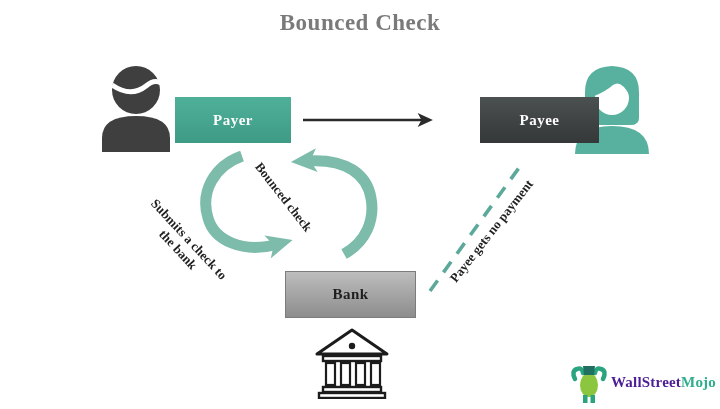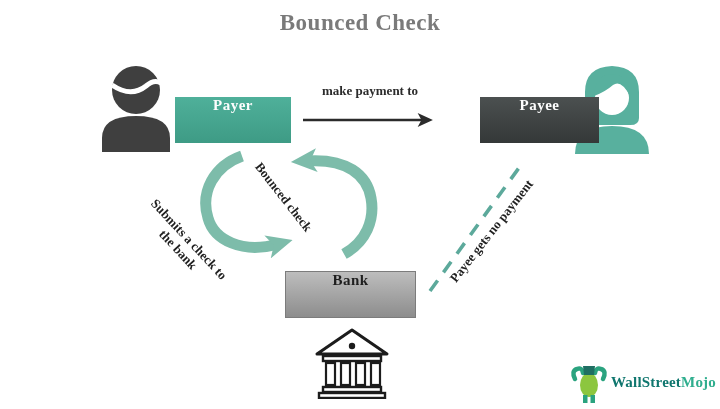--- a/index.html
+++ b/index.html
@@ -5,21 +5,21 @@
   html,body{margin:0;padding:0;background:#fff;}
   .canvas{
     position:relative;width:720px;height:409px;background:#ffffff;
     font-family:Liberation Serif, serif;overflow:hidden;
   }
   .title{
     position:absolute;top:10px;left:0;width:720px;text-align:center;
     font-size:23px;font-weight:bold;color:#7a7a7a;letter-spacing:.5px;
   }
   .node{
-    position:absolute;display:flex;align-items:flex-start;justify-content:center;
+    position:absolute;display:flex;align-items:center;justify-content:center;
     font-size:15px;font-weight:bold;letter-spacing:.5px;
   }
   .node-payer{
     left:175px;top:97px;width:116px;height:46px;color:#fdfdfd;
     background:linear-gradient(180deg,#4fb09a,#3e9b85);
   }
   .node-payee{
     left:480px;top:97px;width:119px;height:46px;color:#fdfdfd;
     background:linear-gradient(180deg,#4b5050,#343838);
   }
@@ -35,21 +35,21 @@
   .lbl-make-payment{left:300px;top:84px;width:140px;color:#2b2b2b;}
   .lbl-bounced{left:218px;top:190px;width:130px;transform:rotate(52deg);}
   .lbl-submits{left:113px;top:230px;width:140px;transform:rotate(47deg);white-space:pre-line;}
   .lbl-no-payment{left:407px;top:224px;width:170px;transform:rotate(-52deg);}
   .icon-abs{position:absolute;}
   .logo{
     position:absolute;left:570px;top:360px;height:44px;
     display:flex;align-items:center;gap:3px;
   }
   .logo-text{font-size:15px;font-weight:bold;letter-spacing:.2px;}
-  .logo-dark{color:#0f766e;}
+  .logo-dark{color:#4c1d95;}
   .logo-accent{color:#2fae8e;}
 </style>
 </head>
 <body>
 
 <div class="canvas">
 
   <div class="title">Bounced Check</div>
 
   <svg class="icon-abs" style="left:0;top:0" width="720" height="409" viewBox="0 0 720 409">
@@ -87,21 +87,20 @@
   <div class="node node-payer">
     <span>Payer</span>
   </div>
   <div class="node node-payee">
     <span>Payee</span>
   </div>
   <div class="node node-bank">
     <span>Bank</span>
   </div>
 
-  <div class="lbl lbl-make-payment">make payment to</div>
   <div class="lbl lbl-bounced">Bounced check</div>
   <div class="lbl lbl-submits">Submits a check to
 the bank</div>
   <div class="lbl lbl-no-payment">Payee gets no payment</div>
 
   <svg class="icon-abs" style="left:314px;top:327px" width="76" height="72" viewBox="0 0 76 72">
     <polygon points="38,3 73,27 3,27" fill="#ffffff" stroke="#1c1c1c" stroke-width="3" stroke-linejoin="round"></polygon>
     <circle cx="38" cy="19" r="3.2" fill="#1c1c1c"></circle>
     <rect x="9" y="29" width="58" height="5" fill="#ffffff" stroke="#1c1c1c" stroke-width="2.4"></rect>
     <rect x="12" y="36" width="9" height="22" fill="#ffffff" stroke="#1c1c1c" stroke-width="2.2"></rect>

